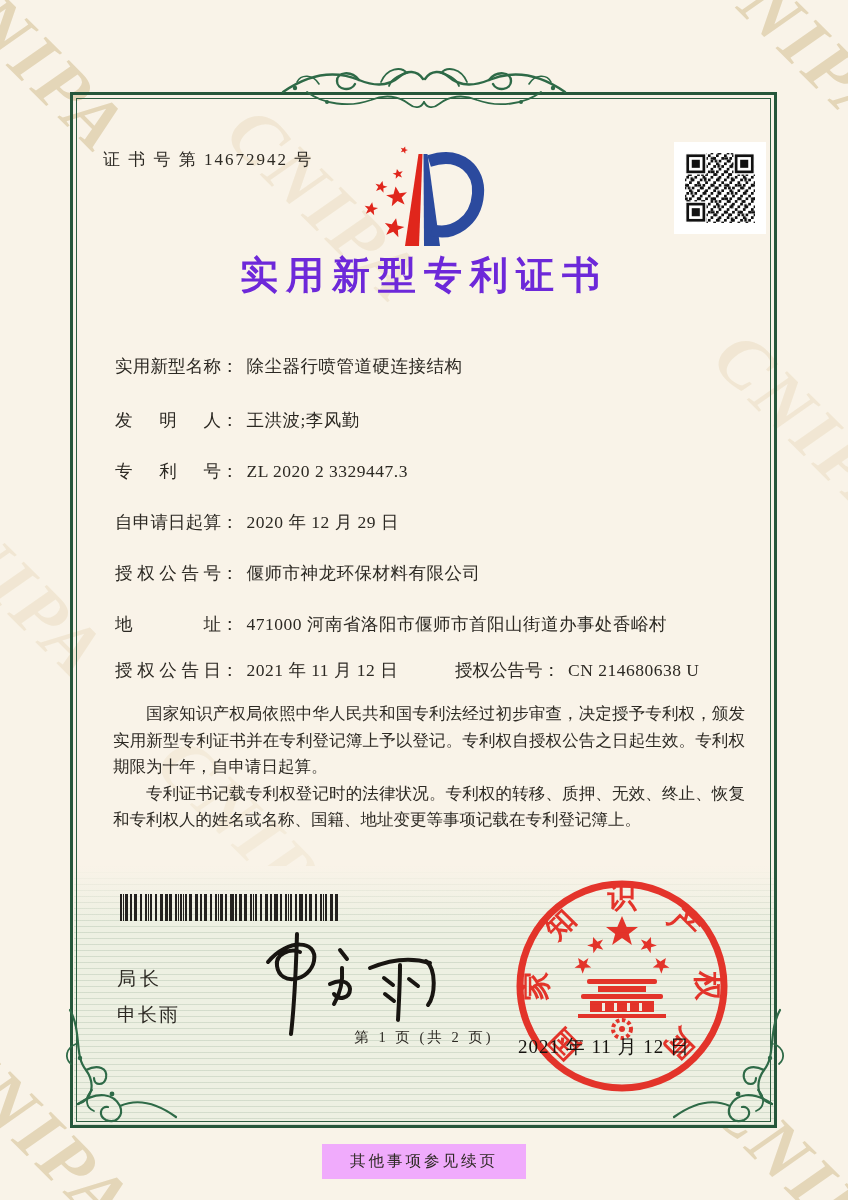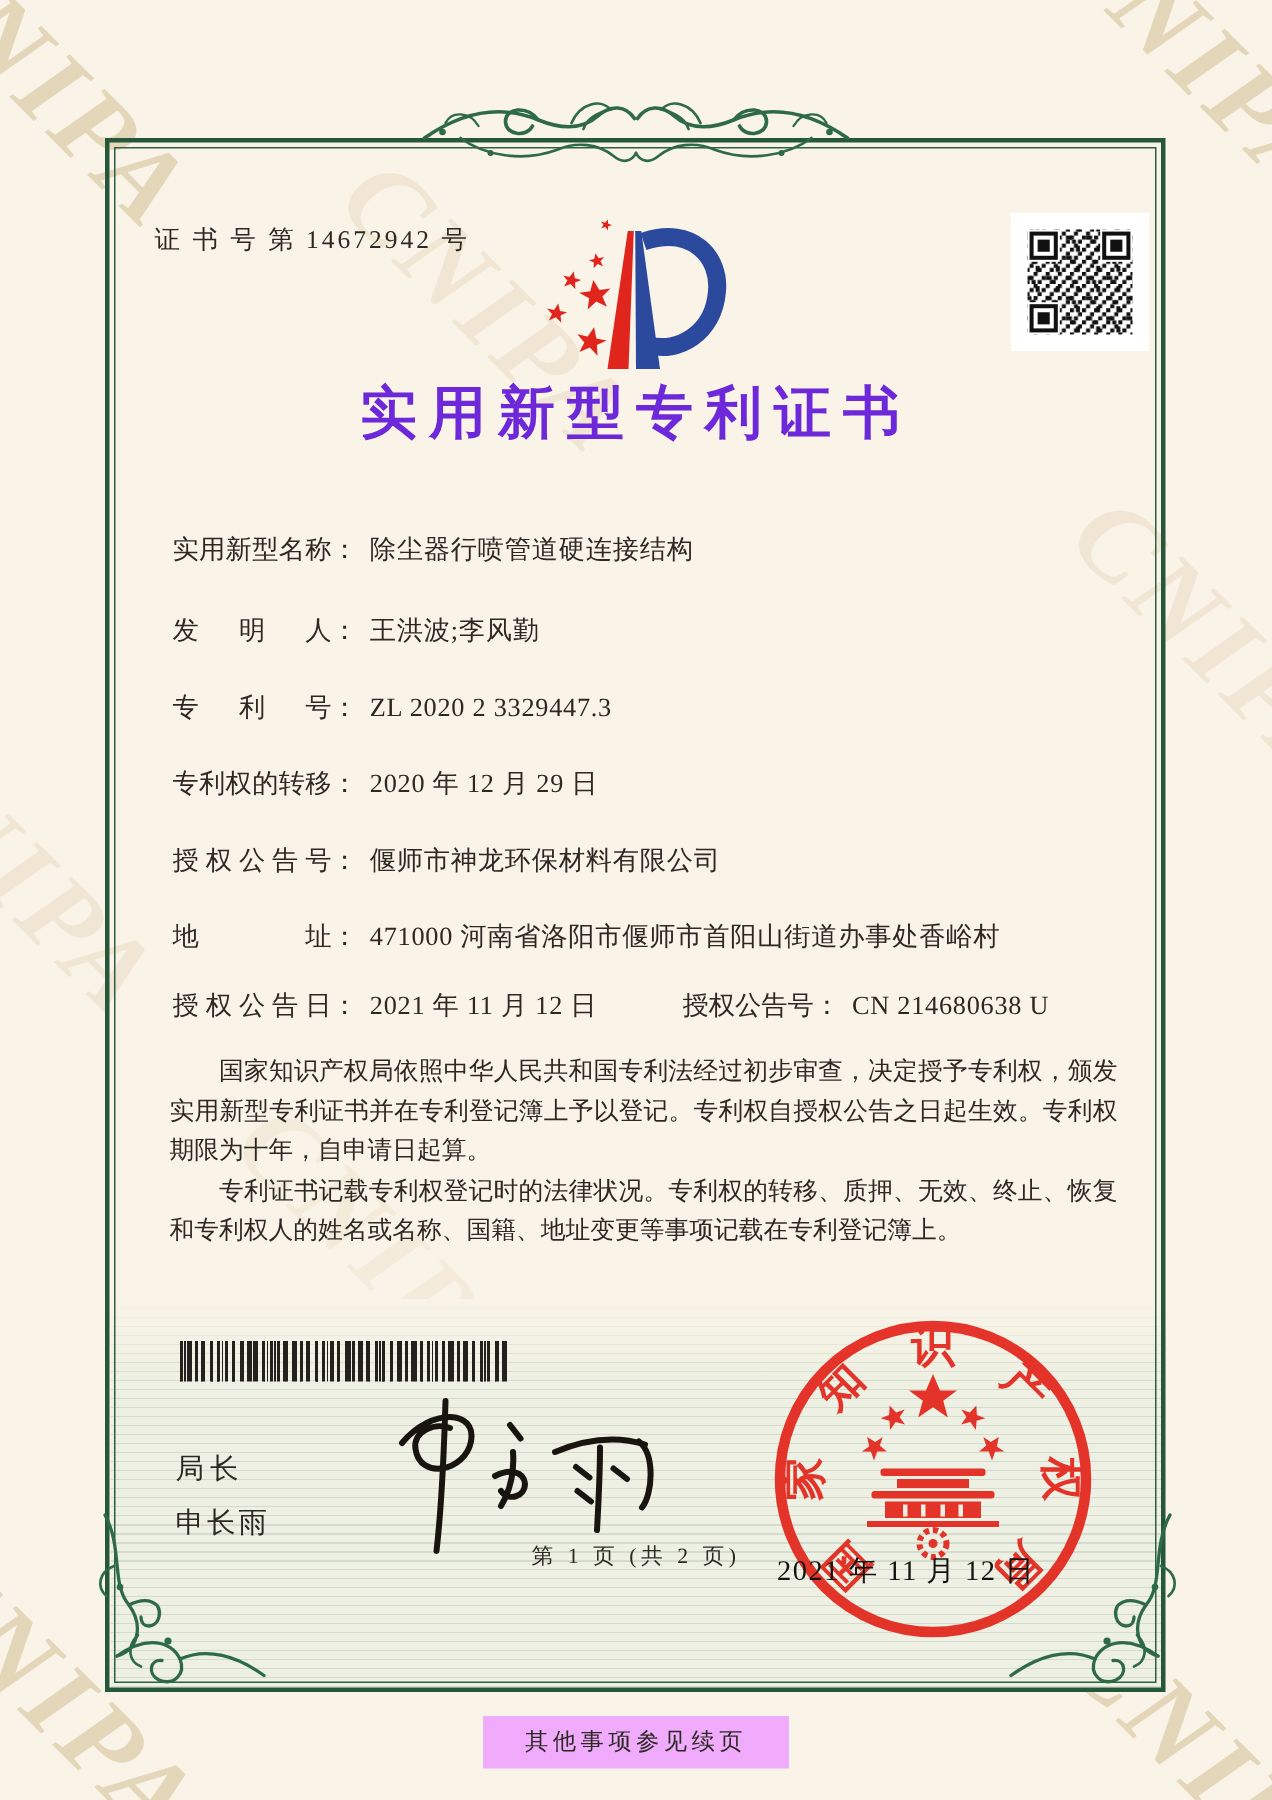--- a/index.html
+++ b/index.html
@@ -204,21 +204,21 @@
   <div class="field-row" style="top:354px;">
     <span class="flabel">实用新型名称</span><span class="fcolon">：</span><span class="fvalue">除尘器行喷管道硬连接结构</span>
   </div>
   <div class="field-row" style="top:408px;">
     <span class="flabel">发明人</span><span class="fcolon">：</span><span class="fvalue">王洪波;李风勤</span>
   </div>
   <div class="field-row" style="top:459px;">
     <span class="flabel">专利号</span><span class="fcolon">：</span><span class="fvalue">ZL 2020 2 3329447.3</span>
   </div>
   <div class="field-row" style="top:510px;">
-    <span class="flabel">专利权的转移</span><span class="fcolon">：</span><span class="fvalue">2020 年 12 月 29 日</span>
+    <span class="flabel">自申请日起算</span><span class="fcolon">：</span><span class="fvalue">2020 年 12 月 29 日</span>
   </div>
   <div class="field-row" style="top:561px;">
     <span class="flabel">授权公告号</span><span class="fcolon">：</span><span class="fvalue">偃师市神龙环保材料有限公司</span>
   </div>
   <div class="field-row" style="top:612px;">
     <span class="flabel">地址</span><span class="fcolon">：</span><span class="fvalue">471000  河南省洛阳市偃师市首阳山街道办事处香峪村</span>
   </div>
   <div class="field-row" style="top:658px;">
     <span class="flabel">授权公告日</span><span class="fcolon">：</span><span class="fvalue">2021 年 11 月 12 日</span>
     <span class="field2">

